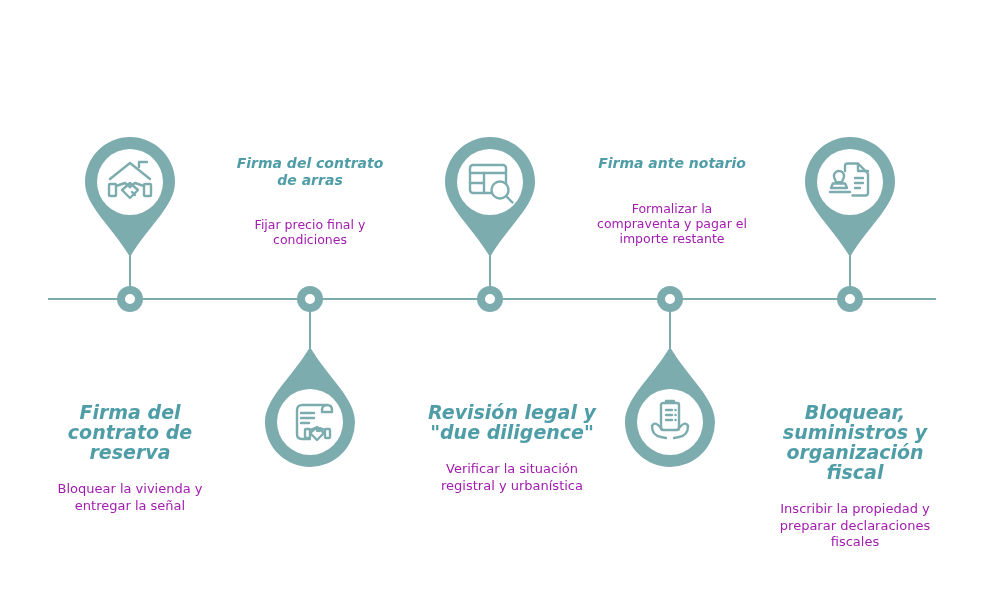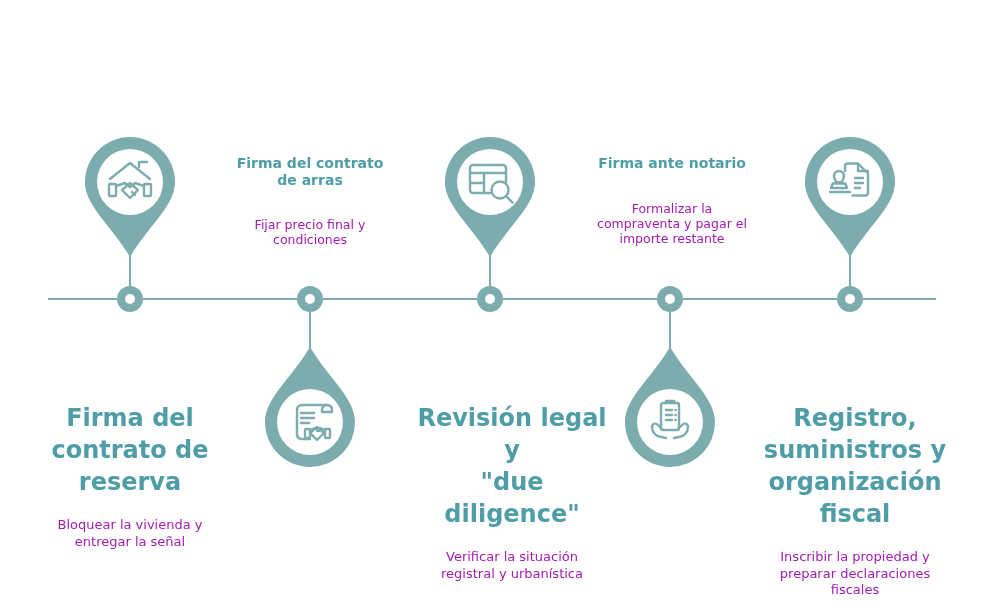--- a/index.html
+++ b/index.html
@@ -22,23 +22,23 @@
   .pin-down{top:135px;}
   .pin-up{top:347px;}
   .pinfill{fill:#7DACAF;}
   .pininner{fill:#ffffff;}
   .ic{fill:none;stroke:#7DACAF;stroke-width:2.4;stroke-linecap:round;stroke-linejoin:round;}
   .ic .dot{fill:#7DACAF;stroke:none;}
   .ic .wht{fill:#ffffff;}
   .label{position:absolute;text-align:center;white-space:pre-line;}
   .label-above{top:136px;}
   .label-below{top:383px;}
-  .h{color:#4F9DA6;font-weight:700;}
+  .h{color:#4F9DA6;font-weight:700;font-style:italic;}
   .h-sm{font-size:14px;line-height:16.5px;}
-  .h-lg{font-size:24px;line-height:32px;}
+  .h-lg{font-size:19px;line-height:20px;}
   .d{color:#a21caf;}
   .d-sm{font-size:12.5px;line-height:15px;margin-top:10px;}
   .d-lg{font-size:13px;line-height:16.5px;}
 </style>
 </head>
 <body>
 
 <div class="canvas">
 
 
@@ -145,21 +145,21 @@
       <path d="M32,5 v7 h10"></path>
       <path d="M29,19 h8 M29,24 h8 M29,29 h5"></path>
       <path class="wht" d="M8,17 a5,5 0 0 1 10,0 c0,3 -2,4.2 -2,6.3 h-6 c0,-2.1 -2,-3.3 -2,-6.3 z"></path>
       <path class="wht" d="M5,29 l1.8,-4.5 h12.4 l1.8,4.5 z"></path>
       <path d="M4,33 h20"></path>
     </g>
   </svg>
   <div class="connector" style="left:849px;top:255px;height:32px"></div>
   <div class="node" style="left:837px"></div>
   <div class="label label-below" style="left:746px;width:218px">
-    <div class="h h-lg">Registro,
+    <div class="h h-lg">Bloquear,
 suministros y
 organización
 fiscal</div>
     <div class="d d-lg">Inscribir la propiedad y
 preparar declaraciones
 fiscales</div>
   </div>
 
 </div>
 

